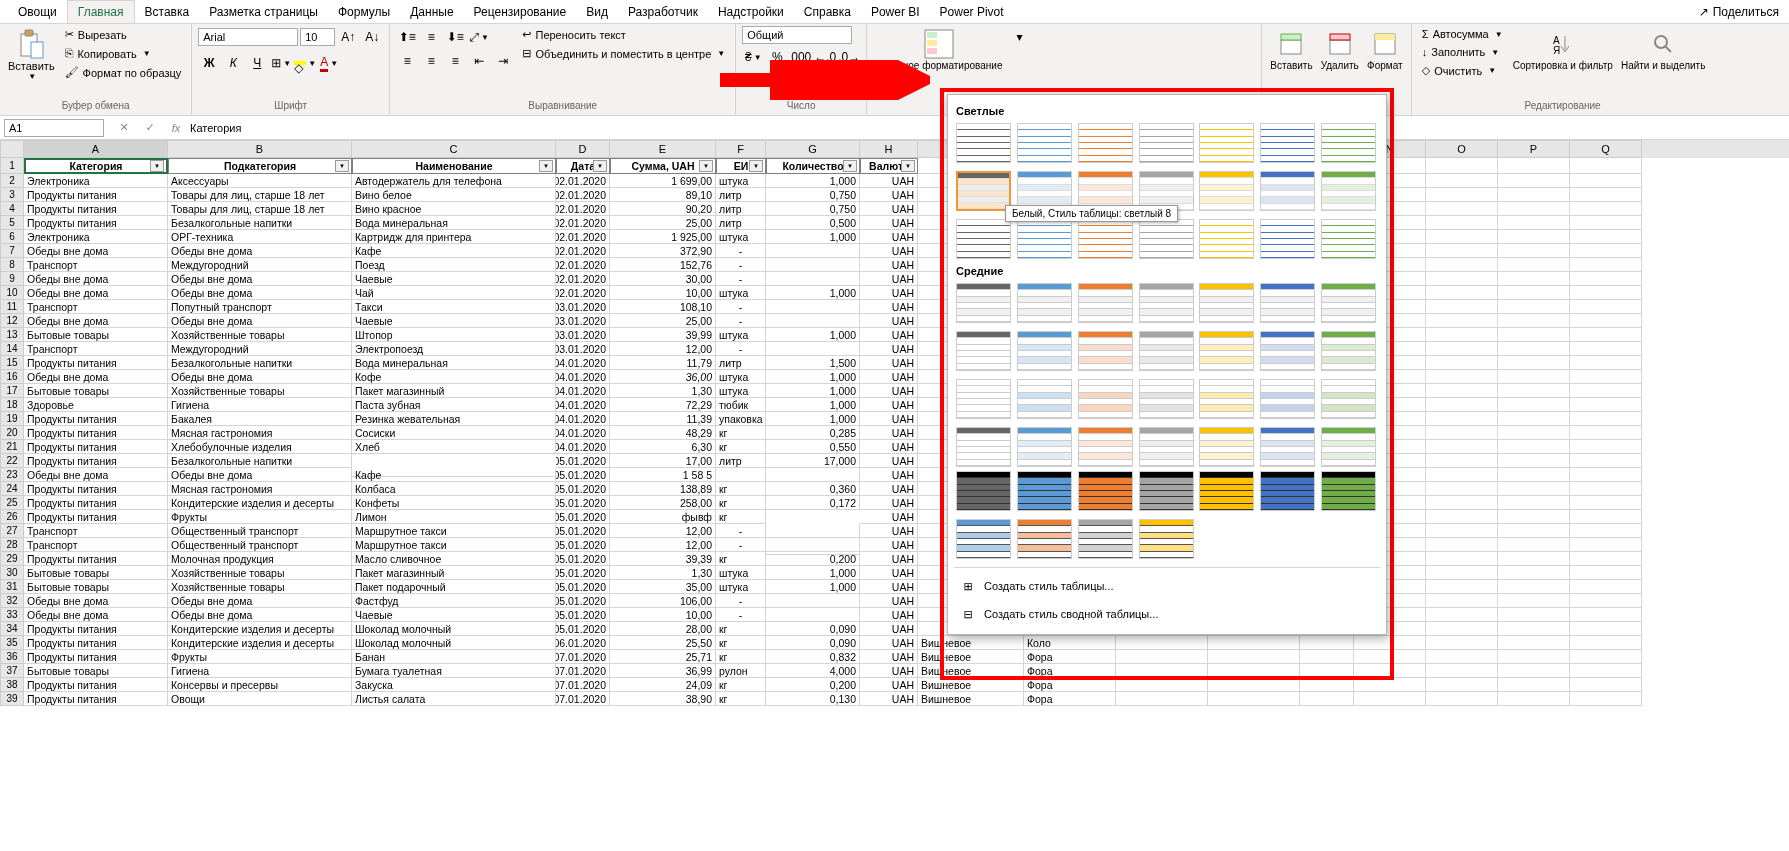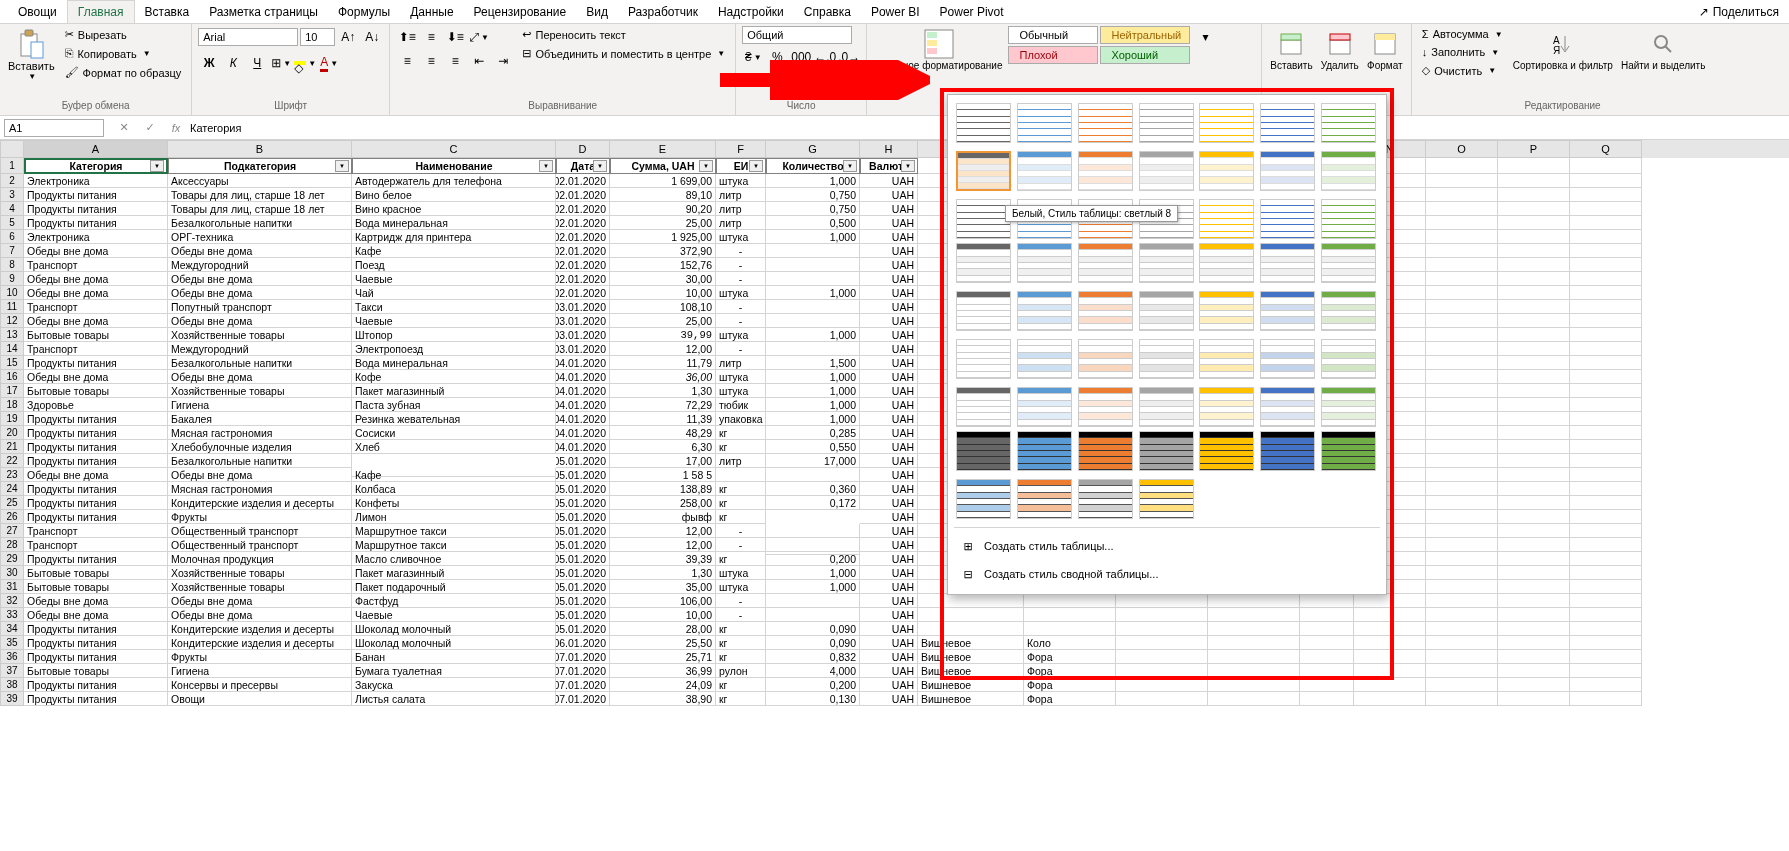--- a/index.html
+++ b/index.html
@@ -232,26 +232,20 @@
       <div class="ribbon-btn-large">
         <div class="icon">
             <svg width="32" height="32">
               <rect x="2" y="2" width="28" height="28" fill="#fff" stroke="#888"></rect>
               <rect x="4" y="4" width="10" height="6" fill="#c6efce"></rect>
               <rect x="4" y="12" width="10" height="6" fill="#ffeb9c"></rect>
               <rect x="4" y="20" width="10" height="6" fill="#ffc7ce"></rect>
             </svg>
           </div>
         <span style="font-size:10px;text-align:center;line-height:1.1">Условное форматирование</span>
-      </div>
-      <div class="styles-grid">
-        <div class="style-box style-normal">Обычный</div>
-        <div class="style-box style-neutral">Нейтральный</div>
-        <div class="style-box style-bad">Плохой</div>
-        <div class="style-box style-good">Хороший</div>
       </div>
       <div class="ribbon-col" style="justify-content:center">
         <span class="icon-btn">▾</span>
       </div>
     </div>
     <div class="ribbon-group-label">&nbsp;</div>
   </div>
 
   <div class="ribbon-group" style="min-width:140px">
     <div class="ribbon-group-content">
@@ -600,21 +594,21 @@
         <div class="cell" style="width: 72px;"></div>
         <div class="cell" style="width: 72px;"></div>
         <div class="cell" style="width: 72px;"></div>
       </div>
       <div class="grid-row">
         <div class="row-header">13</div>
         <div class="cell" style="width: 144px;">Бытовые товары</div>
         <div class="cell" style="width: 184px;">Хозяйственные товары</div>
         <div class="cell" style="width: 204px;">Штопор</div>
         <div class="cell right" style="width: 54px;">03.01.2020</div>
-        <div class="cell right" style="width: 106px; font-family: Liberation Mono, monospace;">39,99</div>
+        <div class="cell right" style="width: 106px;">39,99</div>
         <div class="cell" style="width: 50px;">штука</div>
         <div class="cell right" style="width: 94px;">1,000</div>
         <div class="cell right" style="width: 58px;">UAH</div>
         <div class="cell" style="width: 106px;"></div>
         <div class="cell" style="width: 92px;"></div>
         <div class="cell" style="width: 92px;"></div>
         <div class="cell" style="width: 92px;"></div>
         <div class="cell" style="width: 54px;"></div>
         <div class="cell" style="width: 72px;"></div>
         <div class="cell" style="width: 72px;"></div>
@@ -1140,20 +1134,21 @@
         <div class="cell" style="width: 72px;"></div>
         <div class="cell" style="width: 72px;"></div>
         <div class="cell" style="width: 72px;"></div>
       </div>
     </div>
 </div>
 
 <div class="red-border"></div>
 
 <div class="gallery-panel">
+  <div class="gallery-section-label">Светлые</div>
   <div class="gallery-grid" id="gallery-light">
       <div class="style-thumb">
         <div class="style-thumb-rows">
           <div class="thumb-row" style="background: transparent; border-bottom: 1px solid rgb(102, 102, 102);"></div>
           <div class="thumb-row" style="border-bottom: 1px solid rgb(102, 102, 102);"></div>
           <div class="thumb-row" style="border-bottom: 1px solid rgb(102, 102, 102);"></div>
           <div class="thumb-row" style="border-bottom: 1px solid rgb(102, 102, 102);"></div>
           <div class="thumb-row" style="border-bottom: 1px solid rgb(102, 102, 102);"></div>
           <div class="thumb-row" style="border-bottom: 1px solid rgb(102, 102, 102);"></div>
         </div>
@@ -1357,20 +1352,21 @@
           <div class="thumb-row" style="background: rgb(255, 255, 255); border-bottom: 1px solid rgb(112, 173, 71);"></div>
           <div class="thumb-row" style="border-bottom: 1px solid rgb(112, 173, 71);"></div>
           <div class="thumb-row" style="border-bottom: 1px solid rgb(112, 173, 71);"></div>
           <div class="thumb-row" style="border-bottom: 1px solid rgb(112, 173, 71);"></div>
           <div class="thumb-row" style="border-bottom: 1px solid rgb(112, 173, 71);"></div>
           <div class="thumb-row" style="border-bottom: 1px solid rgb(112, 173, 71);"></div>
         </div>
       </div>
     </div>
 
+  <div class="gallery-section-label">Средние</div>
   <div class="gallery-grid" id="gallery-medium">
       <div class="style-thumb">
         <div class="style-thumb-rows">
           <div class="thumb-row" style="background: rgb(102, 102, 102); border-bottom: 1px solid rgb(204, 204, 204);"></div>
           <div class="thumb-row" style="border-bottom: 1px solid rgb(204, 204, 204);"></div>
           <div class="thumb-row" style="background: rgb(240, 240, 240); border-bottom: 1px solid rgb(204, 204, 204);"></div>
           <div class="thumb-row" style="border-bottom: 1px solid rgb(204, 204, 204);"></div>
           <div class="thumb-row" style="background: rgb(240, 240, 240); border-bottom: 1px solid rgb(204, 204, 204);"></div>
           <div class="thumb-row" style="border-bottom: 1px solid rgb(204, 204, 204);"></div>
         </div>

